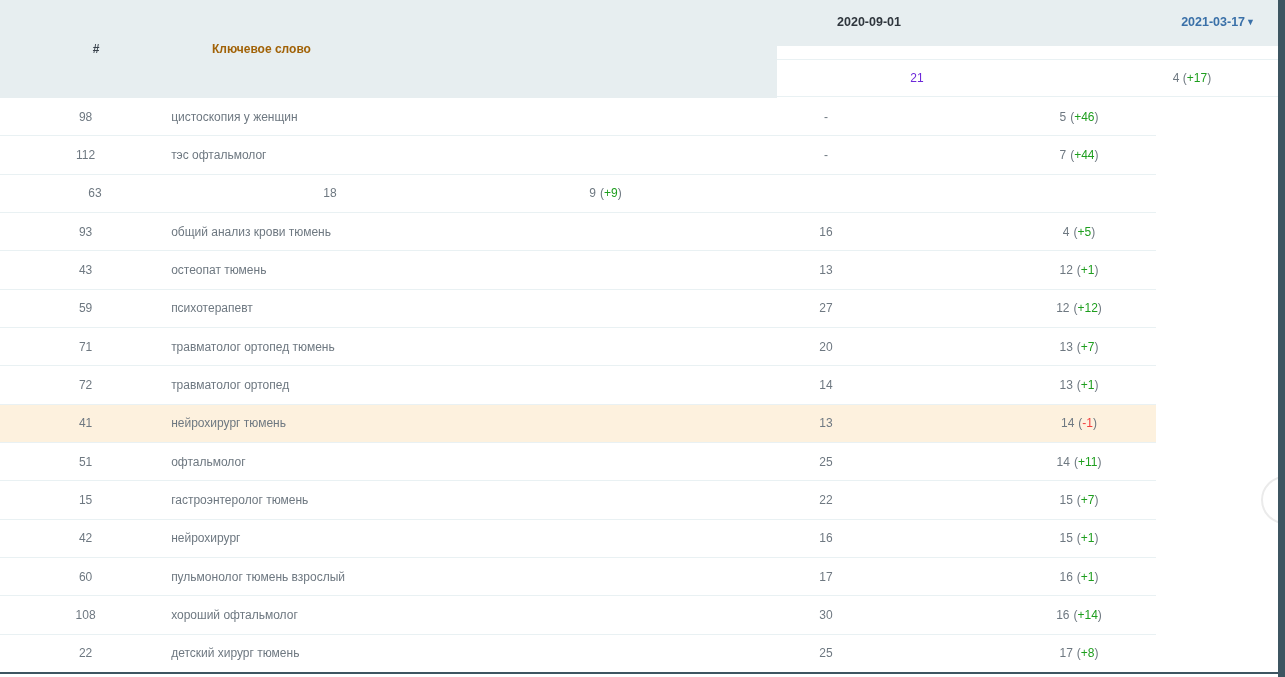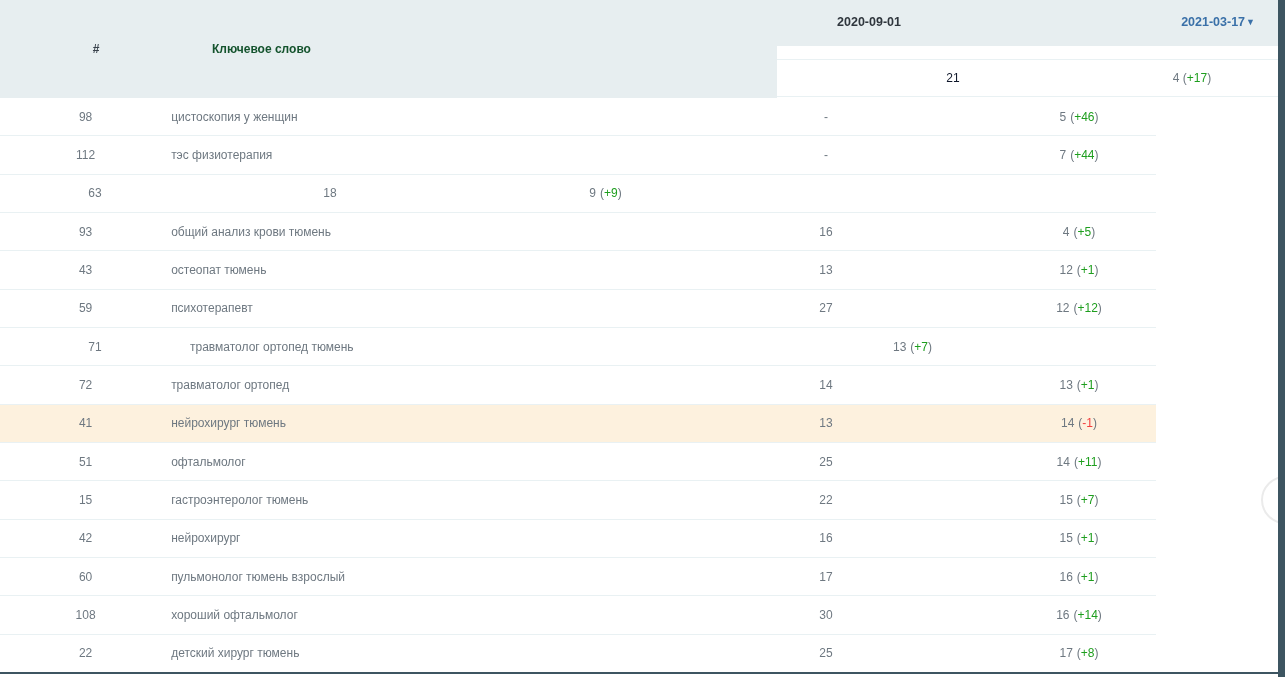--- a/index.html
+++ b/index.html
@@ -11,36 +11,36 @@
 
   
   .dark-bar{position:absolute;right:0;top:0;width:7px;height:677px;background:#3d5561;z-index:40;}
   .bottom-line{position:absolute;left:0;top:672px;width:1278px;height:2px;background:#3d5561;z-index:35;}
 
   
   .left-header{position:absolute;left:0;top:0;width:777px;height:98px;background:#e7eef0;z-index:20;}
   .hash-label{position:absolute;left:96px;top:49px;transform:translate(-50%,-50%);
     font-weight:bold;font-size:12px;color:#39424c;}
   .kw-label{position:absolute;left:192px;top:49px;transform:translateY(-50%);
-    font-weight:bold;font-size:12px;color:#14532d;padding-left:20px;}
+    font-weight:bold;font-size:12px;color:#a16207;padding-left:20px;}
 
   
   .right-header{position:absolute;left:777px;top:0;width:501px;height:46px;background:#e7eef0;z-index:20;}
   .date-prev{position:absolute;left:92px;top:22px;transform:translate(-50%,-50%);
     font-weight:bold;font-size:12.5px;color:#2f363d;}
   .date-curr{position:absolute;right:23px;top:22px;transform:translateY(-50%);
     font-weight:bold;font-size:12.5px;color:#3a70a8;cursor:pointer;white-space:nowrap;}
   .sort-caret{font-size:9px;margin-left:1px;position:relative;top:-1px;}
 
   
   .partial-panel{position:absolute;left:777px;top:46px;width:501px;height:52px;background:#fff;z-index:15;}
   .partial-row{position:absolute;left:0;top:13px;width:100%;height:38px;
     border-top:1px solid #e9f1f3;border-bottom:1px solid #e9f1f3;box-sizing:border-box;}
   .p-old{position:absolute;left:140px;top:50%;transform:translate(-50%,-50%);
-    font-size:12px;color:#0f172a;margin-left:36px;}
+    font-size:12px;color:#6d28d9;}
   .p-new{position:absolute;left:415px;top:50%;transform:translate(-50%,-50%);
     font-size:12px;color:#6e7881;white-space:nowrap;}
 
   
   .body-rows{position:absolute;left:0;top:97px;width:1156px;height:575px;
     display:flex;flex-direction:column;border-top:1px solid #e9f1f3;box-sizing:border-box;z-index:5;}
   .row{flex:1;display:flex;align-items:center;border-bottom:1px solid #e9f1f3;cursor:pointer;background:transparent;}
   .row:last-child{border-bottom:none;}
   .row.highlight{background:#fdf1de;}
   .c-num{width:190px;text-align:center;color:#6e7881;font-size:12px;}
@@ -71,21 +71,21 @@
     <div class="c-d2">
       <span class="pos-new">5</span>
           <span class="paren">(</span>
           <span class="delta up">+46</span>
           <span class="paren">)</span>
     </div>
   </div>
 
   <div class="row">
     <div class="c-num">112</div>
-    <div class="c-kw">тэс физиотерапия</div>
+    <div class="c-kw">тэс офтальмолог</div>
     <div class="c-d1">-</div>
     <div class="c-d2">
       <span class="pos-new">7</span>
           <span class="paren">(</span>
           <span class="delta up">+44</span>
           <span class="paren">)</span>
     </div>
   </div>
 
   <div class="row">
@@ -131,20 +131,21 @@
       <span class="pos-new">12</span>
           <span class="paren">(</span>
           <span class="delta up">+12</span>
           <span class="paren">)</span>
     </div>
   </div>
 
   <div class="row">
     <div class="c-num">71</div>
     <div class="c-kw">травматолог ортопед тюмень</div>
+    <div class="c-d1">20</div>
     <div class="c-d2">
       <span class="pos-new">13</span>
           <span class="paren">(</span>
           <span class="delta up">+7</span>
           <span class="paren">)</span>
     </div>
   </div>
 
   <div class="row">
     <div class="c-num">72</div>

